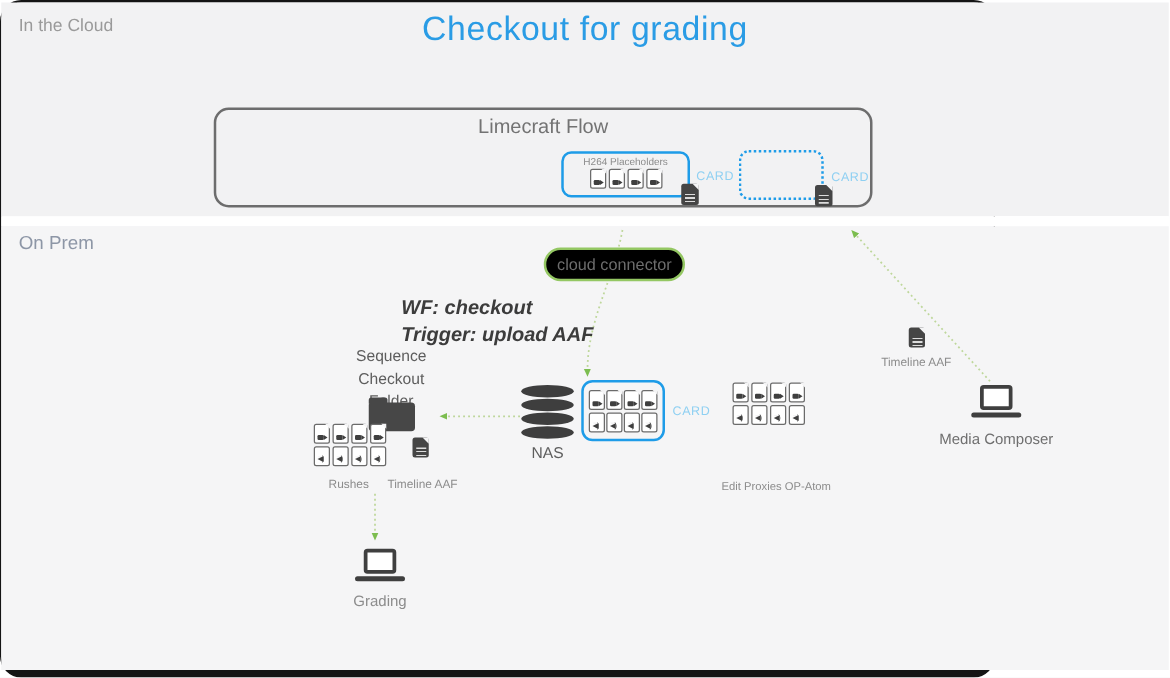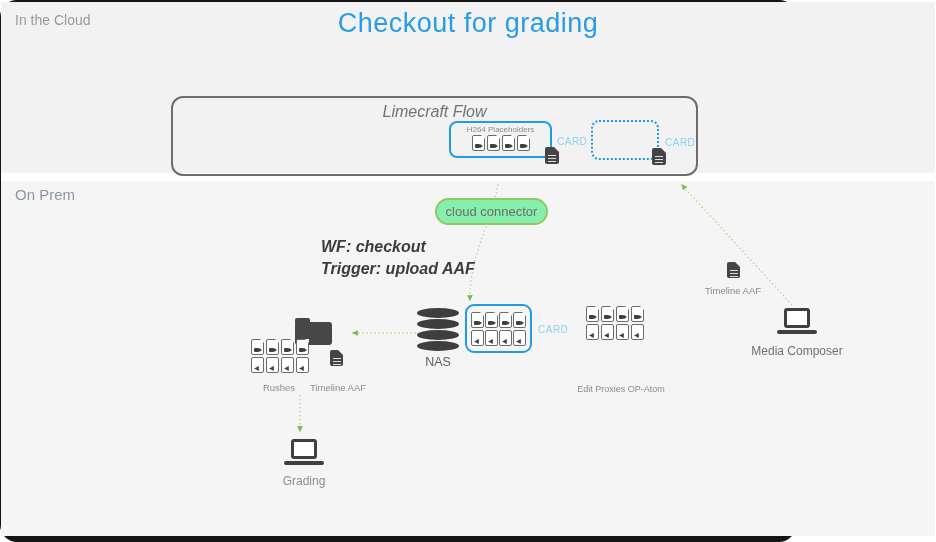--- a/index.html
+++ b/index.html
@@ -14,40 +14,40 @@
   .divider        { position: absolute; left: 0; top: 171px; width: 934px; height: 8px; background: #ffffff; }
   .section-onprem { position: absolute; left: 0; top: 179px; width: 934px; height: 355px; background: #f5f5f6; }
 
   .lbl-cloud  { position: absolute; left: 14px; top: 10px; font-size: 14px; color: #9a9a9a; }
   .lbl-onprem { position: absolute; left: 14px; top: 184px; font-size: 15px; color: #8d96a6; }
 
   .page-title { position: absolute; left: 0; top: 6px; width: 934px; text-align: center;
                 font-size: 27px; color: #2a9ce5; letter-spacing: .5px; }
 
   
-  .flow-box { position: absolute; left: 170px; top: 94px; width: 527px; height: 80px;
-              border: 2px solid #6d6d6d; border-radius: 12px; z-index: 2; font-style: italic; }
+  .flow-box { position: absolute; left: 170px; top: 84px; width: 527px; height: 80px;
+              border: 2px solid #6d6d6d; border-radius: 12px; z-index: 2; }
   .flow-title { margin-top: 5px; text-align: center; font-size: 16px; color: #737373; }
 
   .h264-box { position: absolute; left: 448px; top: 119px; width: 103px; height: 37px;
               border: 2px solid #1e9ce8; border-radius: 8px; z-index: 3; }
   .h264-label { text-align: center; font-size: 8px; color: #8c8c8c; margin-top: 2px; }
   .h264-box .icon-row { justify-content: center; margin-top: 1px; }
 
   .dotted-box { position: absolute; left: 590px; top: 118px; width: 68px; height: 40px;
                 border: 2px dotted #1e9ce8; border-radius: 8px; z-index: 3; }
 
   .card-label { position: absolute; font-size: 10px; color: #8fd0f2; letter-spacing: .5px; z-index: 3; }
   .card-1 { left: 556px; top: 134px; }
   .card-2 { left: 664px; top: 135px; }
   .card-3 { left: 537px; top: 322px; }
 
   
   .connector { position: absolute; left: 434px; top: 196px; width: 113px; height: 27px;
-               background: #86efac; border: 2px solid #94c763; border-radius: 14px;
+               background: #000000; border: 2px solid #94c763; border-radius: 14px;
                text-align: center; line-height: 23px; font-size: 13px; color: #6d6d6d; z-index: 3; }
 
   .wf-note { position: absolute; left: 320px; top: 234px; font-size: 16px; font-weight: bold;
              font-style: italic; color: #3c3c3c; line-height: 1.4; z-index: 2; }
 
   .seq-folder-text { position: absolute; left: 268px; top: 274px; width: 88px; text-align: center;
                      font-size: 12.5px; color: #5d5d5d; line-height: 1.45; z-index: 2; }
 
   
   .folder { position: absolute; left: 294px; top: 320px; width: 37px; height: 23px;
@@ -163,20 +163,25 @@
   <span class="doc doc-flow-2"></span>
   <div class="card-label card-2">CARD</div>
 
   <div class="connector">cloud connector</div>
 
   <div class="wf-note">
     <div>WF: checkout</div>
     <div>Trigger: upload AAF</div>
   </div>
 
+  <div class="seq-folder-text">
+    <div>Sequence</div>
+    <div>Checkout</div>
+    <div>Folder</div>
+  </div>
   <div class="folder"></div>
 
   <div class="nas">
     <div class="disc"></div>
       <div class="disc"></div>
       <div class="disc"></div>
       <div class="disc"></div>
   </div>
   <div class="nas-label">NAS</div>
 

